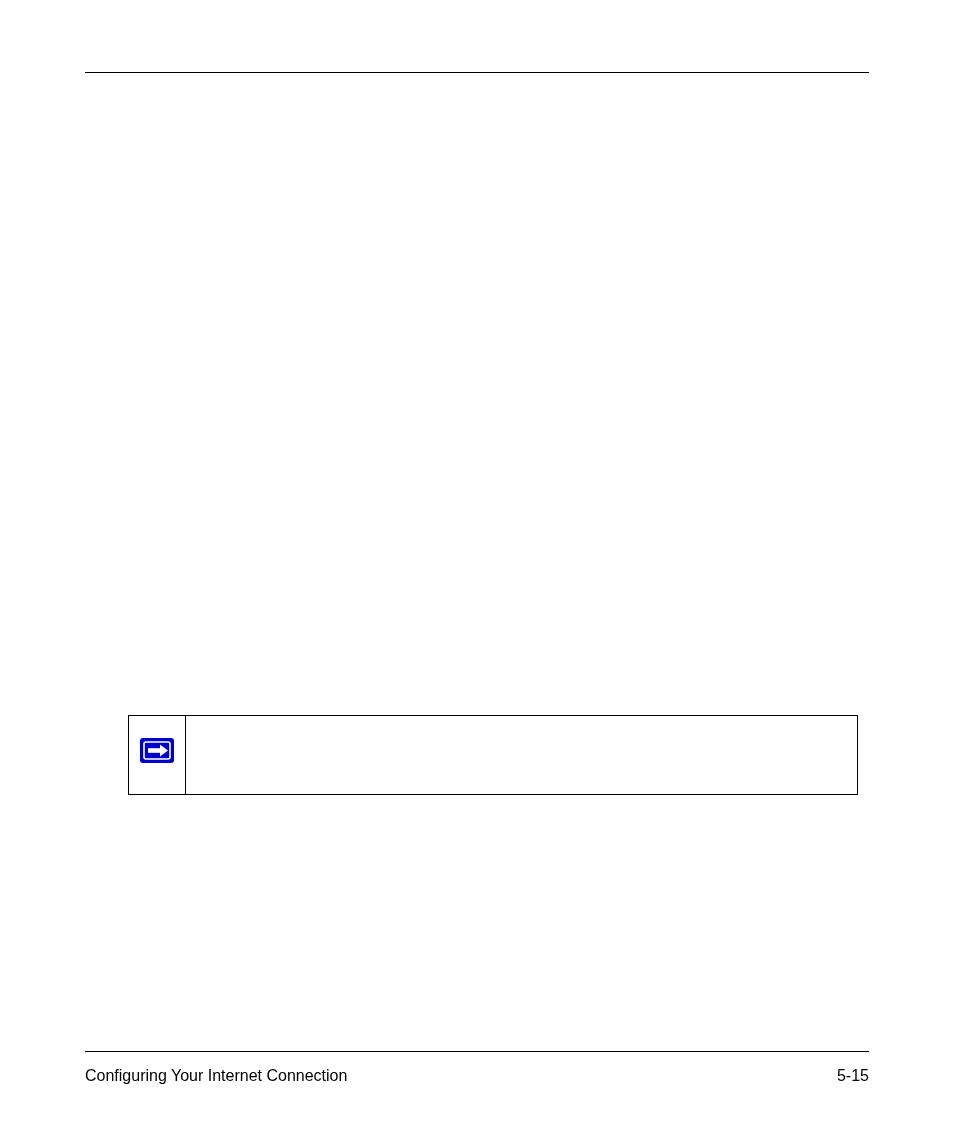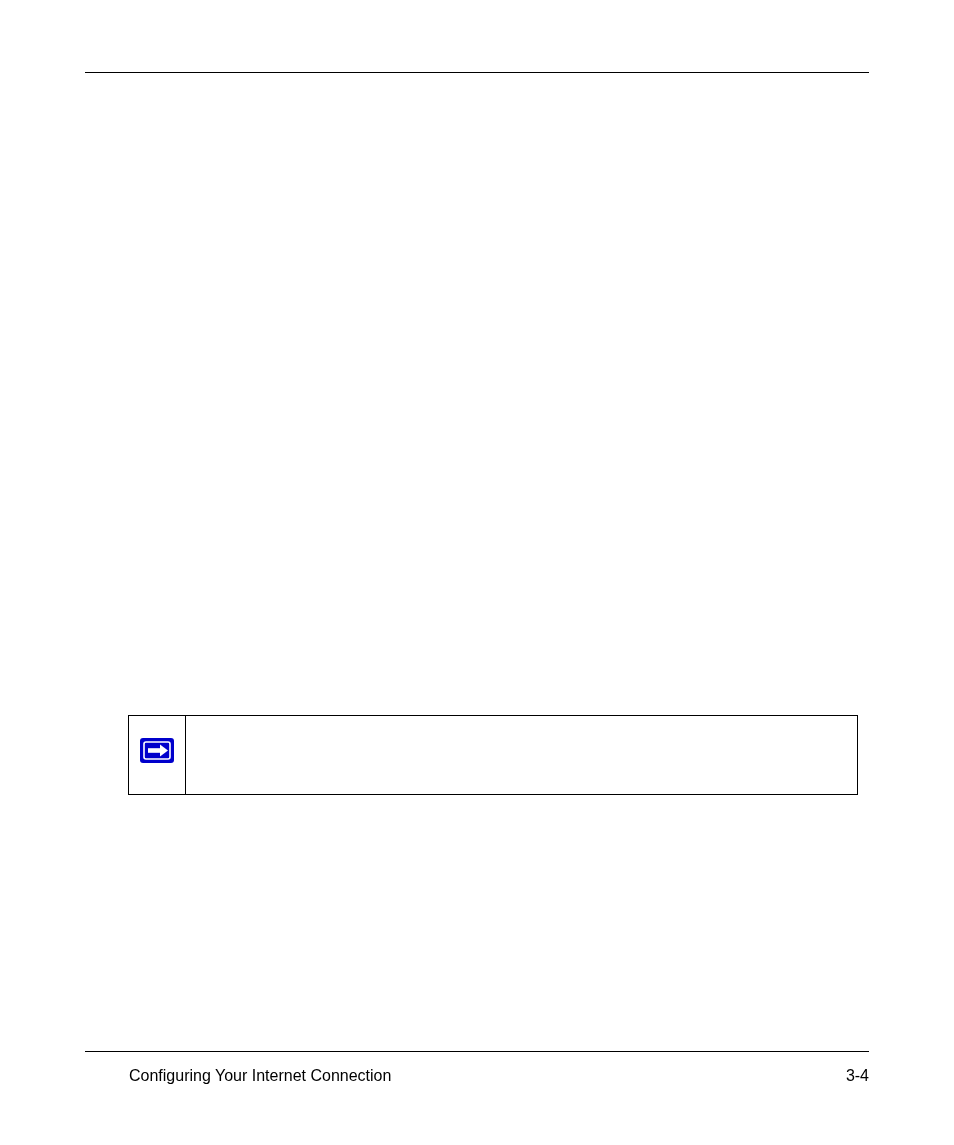--- a/index.html
+++ b/index.html
@@ -34,21 +34,20 @@
   .footer {
     position: absolute;
     left: 85px;
     right: 85px;
     bottom: 60px;
     display: flex;
     justify-content: space-between;
     align-items: baseline;
     font-size: 16px;
     color: #000000;
-    margin-left: 44px;
   }
   .note-box {
     position: absolute;
     left: 128px;
     top: 715px;
     width: 730px;
     height: 80px;
     border: 1px solid #000000;
     background: #ffffff;
     box-sizing: border-box;
@@ -89,16 +88,16 @@
           <polygon points="20,6.5 28,12.5 20,18.5"></polygon>
         </g>
       </svg>
     </div>
   </div>
 
   <div class="bottom-rule"></div>
 
   <div class="footer">
     <span>Configuring Your Internet Connection</span>
-    <span>3-4</span>
+    <span>5-15</span>
   </div>
 
 </div>
 
 </body></html>

